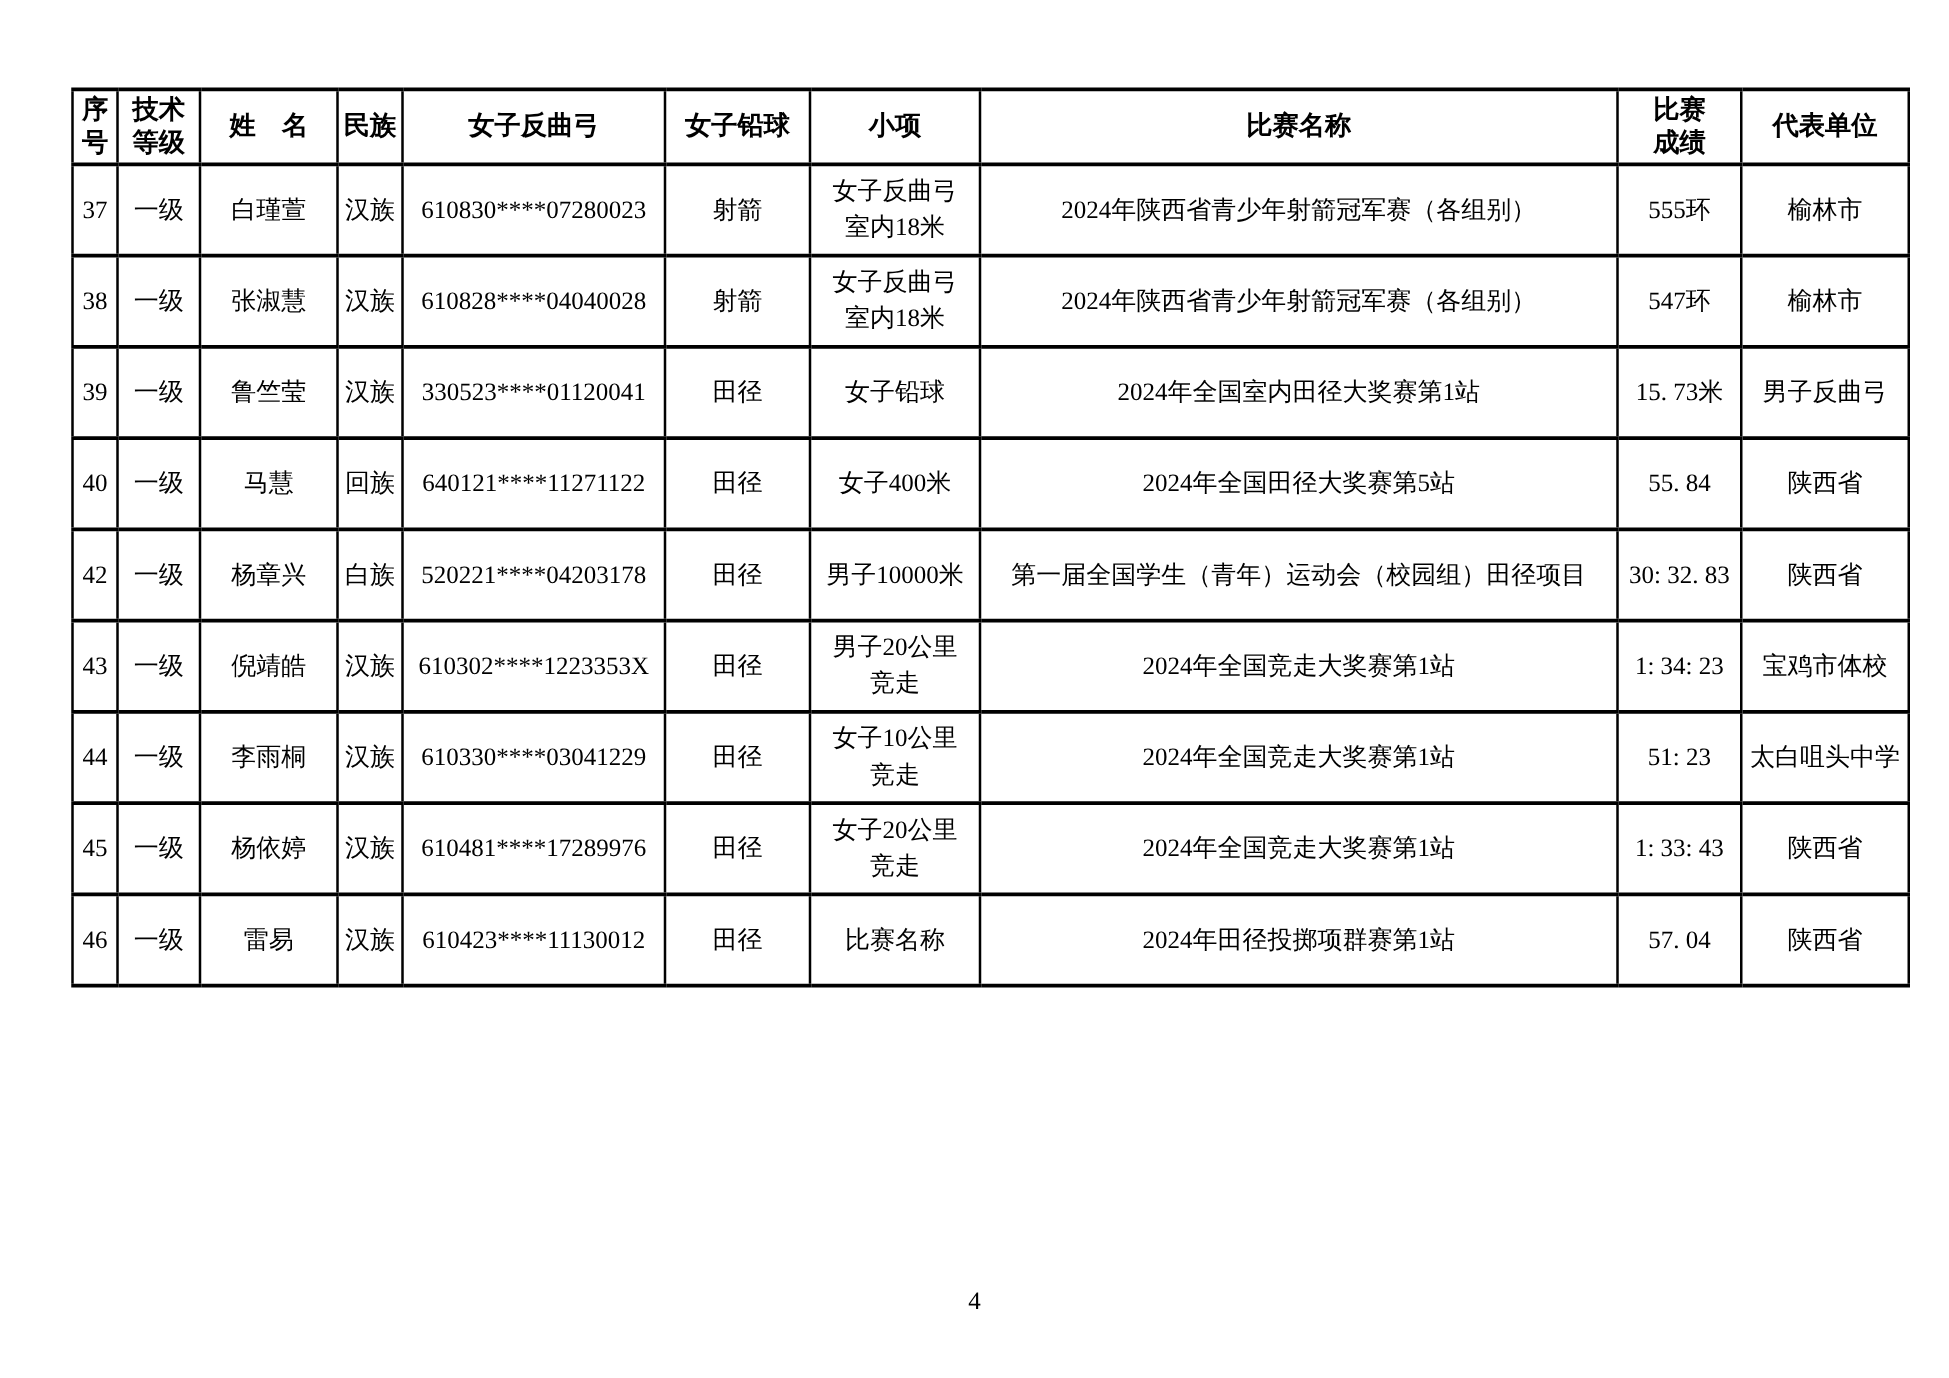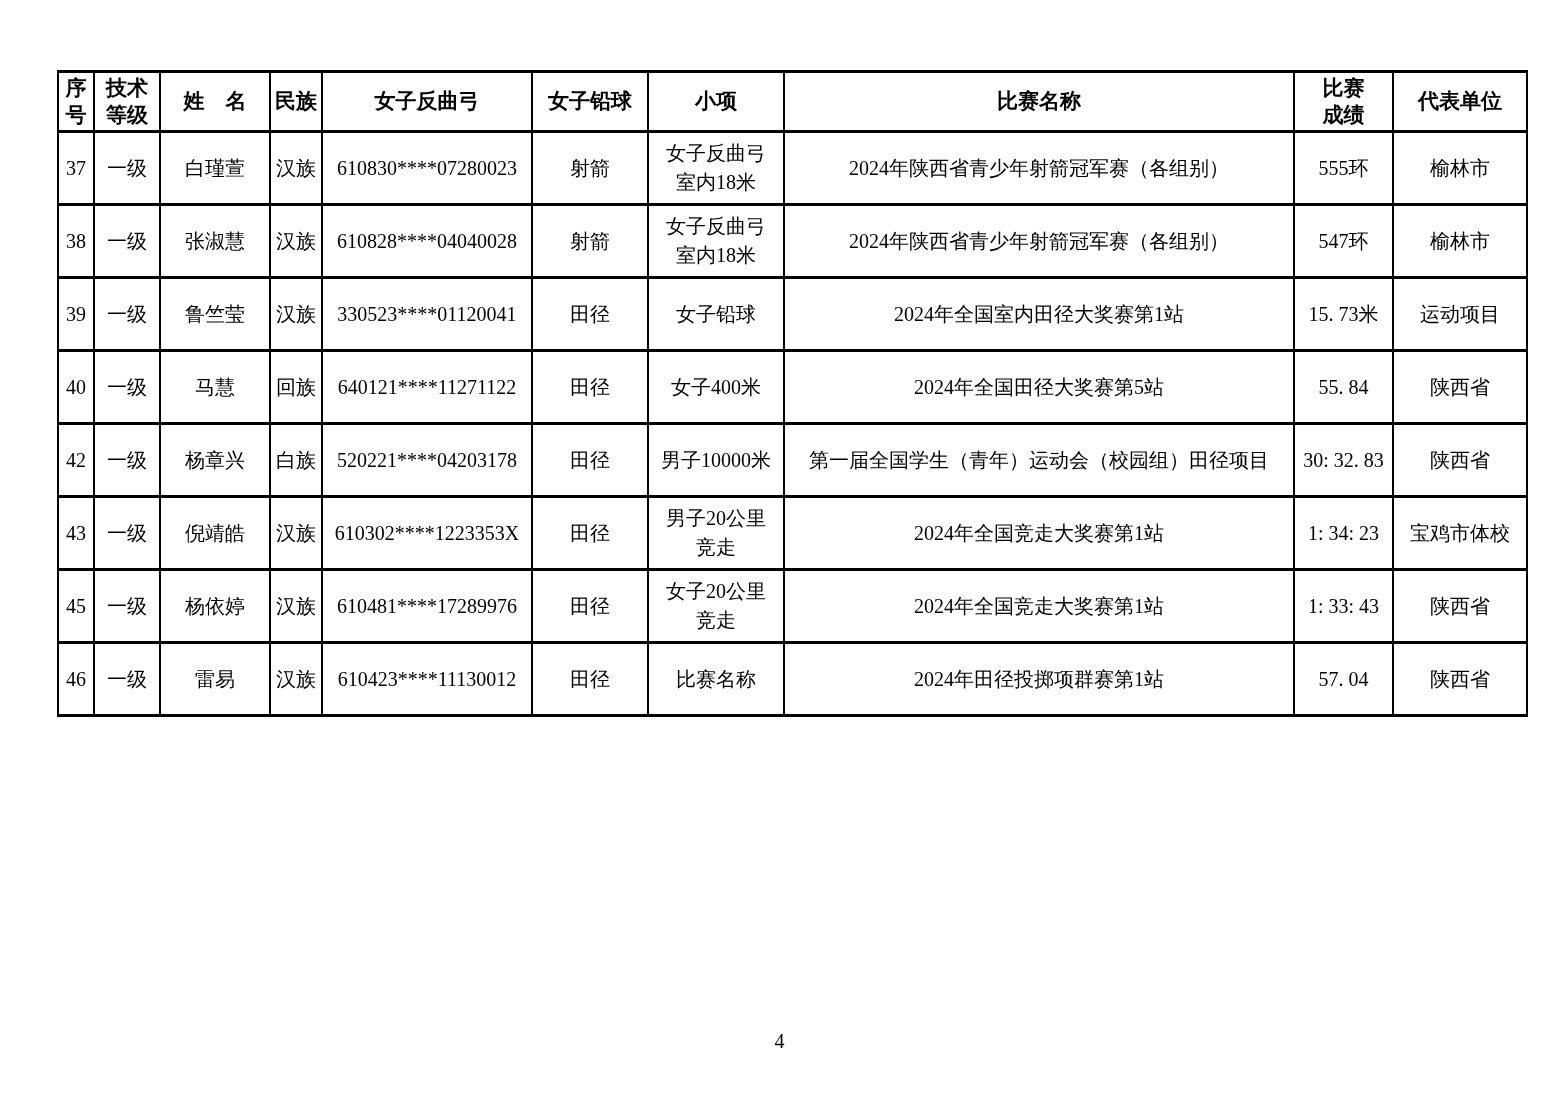--- a/index.html
+++ b/index.html
@@ -121,21 +121,21 @@
       <tr>
     <td>39</td>
     <td>一级</td>
     <td>鲁竺莹</td>
     <td>汉族</td>
     <td>330523****01120041</td>
     <td>田径</td>
     <td>女子铅球</td>
     <td>2024年全国室内田径大奖赛第1站</td>
     <td>15. 73米</td>
-    <td>运动项目</td>
+    <td>男子反曲弓</td>
   </tr>
       <tr>
     <td>40</td>
     <td>一级</td>
     <td>马慧</td>
     <td>回族</td>
     <td>640121****11271122</td>
     <td>田径</td>
     <td>女子400米</td>
     <td>2024年全国田径大奖赛第5站</td>
@@ -159,20 +159,33 @@
     <td>一级</td>
     <td>倪靖皓</td>
     <td>汉族</td>
     <td>610302****1223353X</td>
     <td>田径</td>
     <td>男子20公里
 竞走</td>
     <td>2024年全国竞走大奖赛第1站</td>
     <td>1: 34: 23</td>
     <td>宝鸡市体校</td>
+  </tr>
+      <tr>
+    <td>44</td>
+    <td>一级</td>
+    <td>李雨桐</td>
+    <td>汉族</td>
+    <td>610330****03041229</td>
+    <td>田径</td>
+    <td>女子10公里
+竞走</td>
+    <td>2024年全国竞走大奖赛第1站</td>
+    <td>51: 23</td>
+    <td>太白咀头中学</td>
   </tr>
       <tr>
     <td>45</td>
     <td>一级</td>
     <td>杨依婷</td>
     <td>汉族</td>
     <td>610481****17289976</td>
     <td>田径</td>
     <td>女子20公里
 竞走</td>

